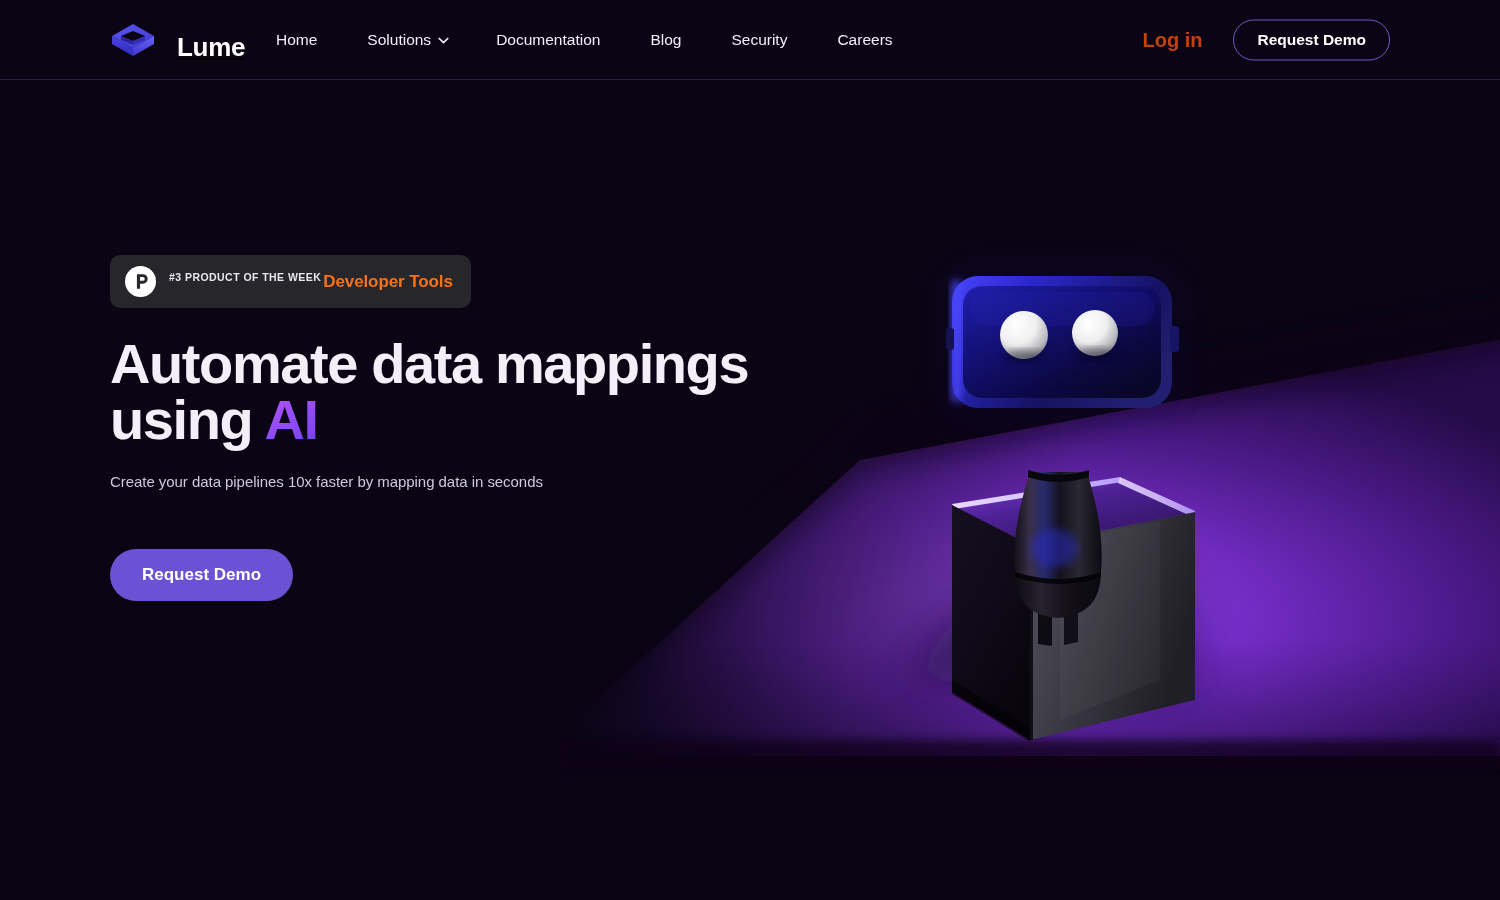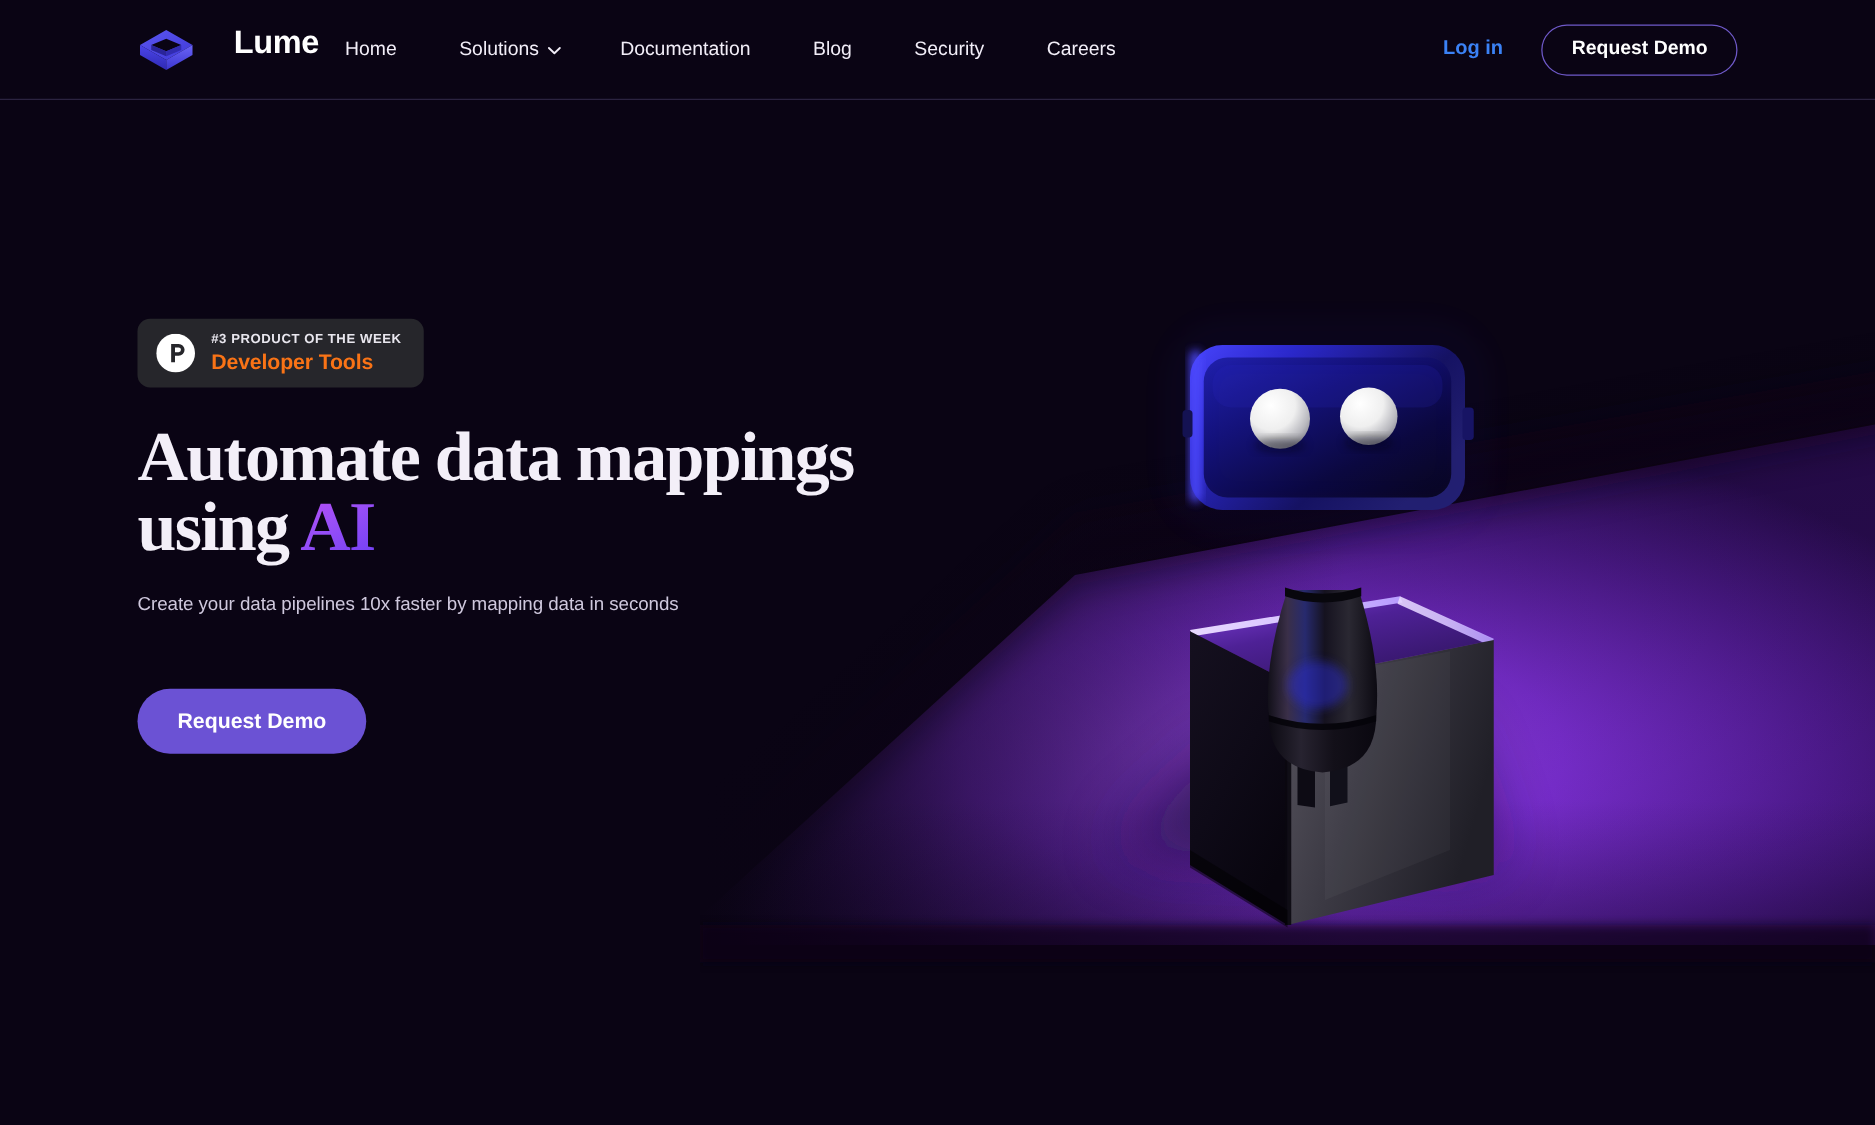--- a/index.html
+++ b/index.html
@@ -26,22 +26,23 @@
     width:1500px; height:80px;
     background:#0a0414;
     border-bottom:1px solid #2b2340;
     display:flex; align-items:center;
     z-index:50;
   }
 
   .brand {
     position:absolute; left:110px; top:50%;
     transform:translateY(-50%);
-    display:flex; align-items:flex-start; gap:31px;
+    display:flex; align-items:flex-end; gap:21px;
     cursor:pointer;
+    text-decoration:underline;
   }
   .brand-logo { width:46px; height:40px; display:block; }
   .brand-name {
     font-size:26px; font-weight:700; color:#ffffff;
     letter-spacing:-0.3px; line-height:1;
   }
 
   .nav {
     position:absolute; left:276px; top:50%;
     transform:translateY(-50%);
@@ -56,21 +57,21 @@
   .nav-item:last-child { margin-right:16px; }
   .nav-item.solutions { margin-right:47px; }
   .chev { width:11px; height:7px; display:block; margin-top:2px; }
 
   .header-right {
     position:absolute; right:110px; top:50%;
     transform:translateY(-50%);
     display:flex; align-items:center; gap:31px;
   }
   .login-link {
-    font-size:16px; font-weight:700; color:#3b82f6;
+    font-size:20px; font-weight:700; color:#c2410c;
     cursor:pointer; white-space:nowrap;
   }
   .demo-outline {
     display:flex; align-items:center; justify-content:center;
     height:41px; padding:0 23px;
     border:1px solid #6f59c9; border-radius:21px;
     font-size:15.5px; font-weight:700; color:#ffffff;
     background:transparent; cursor:pointer; white-space:nowrap;
   }
 
@@ -92,36 +93,35 @@
   .ph-badge {
     display:inline-flex; align-items:center; gap:13px;
     background:#26262b; border-radius:10px;
     padding:11px 18px 11px 15px;
     cursor:pointer;
   }
   .ph-icon {
     width:31px; height:31px; flex:none;
     display:block;
   }
-  .ph-text { display:flex; flex-direction:column; gap:2px; }
+  .ph-text { display:flex; gap:2px; }
   .ph-kicker {
     font-size:10.5px; font-weight:700; color:#e8e6ee;
     letter-spacing:0.45px; line-height:1.1; text-transform:uppercase;
   }
   .ph-title {
     font-size:17px; font-weight:700; color:#f97316;
     letter-spacing:-0.1px; line-height:1.15;
   }
 
   .headline {
     margin-top:28px;
     font-size:56px; font-weight:700; color:#f3eff8;
     line-height:1.0; letter-spacing:-1.4px;
     max-width:640px;
-    font-family:Liberation Serif, serif;
   }
   .headline .ai {
     background:linear-gradient(150deg,#c04df5 0%,#9a4ff7 42%,#6b3ef6 100%);
     -webkit-background-clip:text; background-clip:text;
     color:transparent; -webkit-text-fill-color:transparent;
   }
 
   .subhead {
     margin-top:22px;
     font-size:15px; font-weight:400; color:#cfc8dd;

